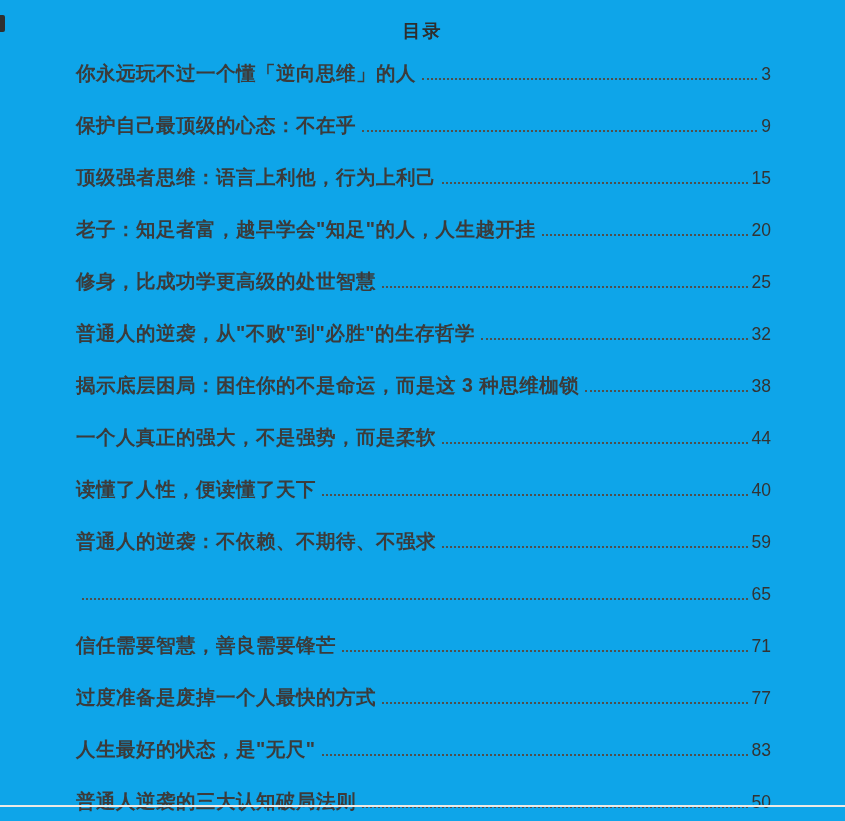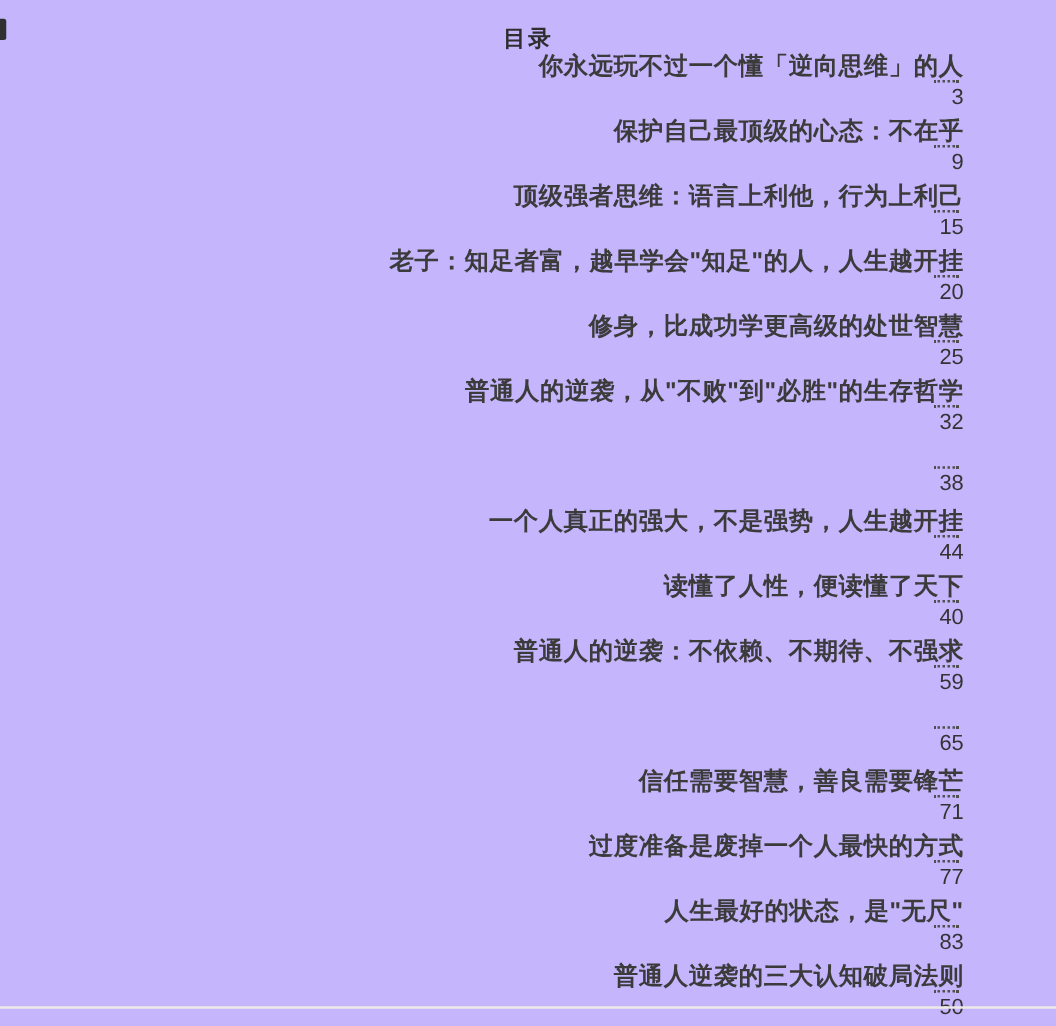--- a/index.html
+++ b/index.html
@@ -10,21 +10,21 @@
   body {
     width: 845px;
     height: 821px;
     overflow: hidden;
     font-family: "Liberation Sans", sans-serif;
   }
   .page {
     position: relative;
     width: 845px;
     height: 821px;
-    background: #c4b5fd;
+    background: #0ea5e9;
   }
   .edge-mark {
     position: absolute;
     left: 0;
     top: 15px;
     width: 5px;
     height: 17px;
     background: #303030;
     border-radius: 0 2px 2px 0;
   }
@@ -40,21 +40,20 @@
   }
   .toc-list {
     padding: 0 74px 0 76px;
   }
   .toc-row {
     display: flex;
     align-items: flex-end;
     height: 52px;
     box-sizing: border-box;
     padding-bottom: 13px;
-    flex-direction: column;
   }
   .toc-text {
     font-size: 19.5px;
     font-weight: 700;
     color: #3b3b3b;
     white-space: nowrap;
     letter-spacing: 0.5px;
     line-height: 1;
   }
   .toc-dots {
@@ -110,25 +109,26 @@
         <span class="toc-text">修身，比成功学更高级的处世智慧</span>
         <span class="toc-dots"></span>
         <span class="toc-page">25</span>
       </div>
       <div class="toc-row">
         <span class="toc-text">普通人的逆袭，从"不败"到"必胜"的生存哲学</span>
         <span class="toc-dots"></span>
         <span class="toc-page">32</span>
       </div>
       <div class="toc-row">
+        <span class="toc-text">揭示底层困局：困住你的不是命运，而是这 3 种思维枷锁</span>
         <span class="toc-dots"></span>
         <span class="toc-page">38</span>
       </div>
       <div class="toc-row">
-        <span class="toc-text">一个人真正的强大，不是强势，人生越开挂</span>
+        <span class="toc-text">一个人真正的强大，不是强势，而是柔软</span>
         <span class="toc-dots"></span>
         <span class="toc-page">44</span>
       </div>
       <div class="toc-row">
         <span class="toc-text">读懂了人性，便读懂了天下</span>
         <span class="toc-dots"></span>
         <span class="toc-page">40</span>
       </div>
       <div class="toc-row">
         <span class="toc-text">普通人的逆袭：不依赖、不期待、不强求</span>

